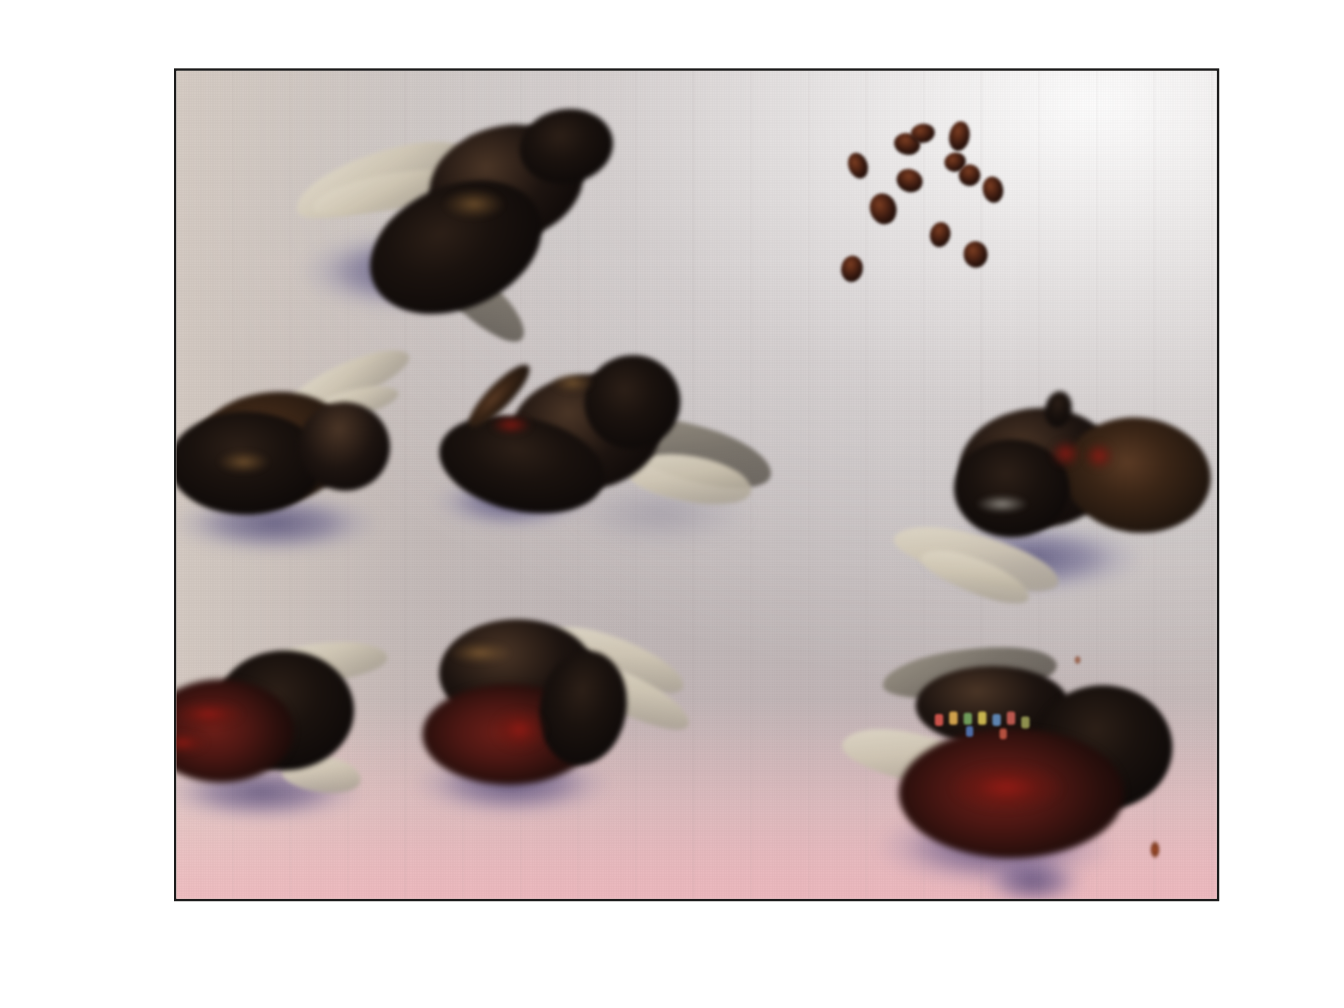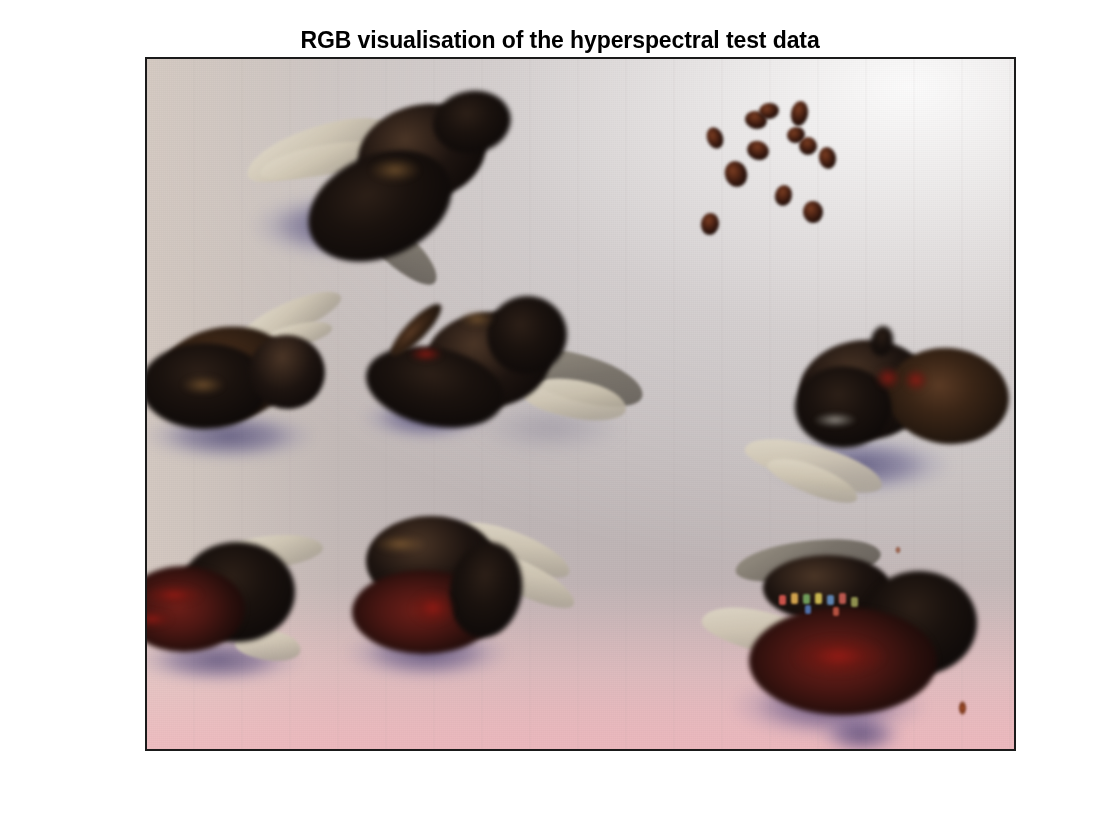--- a/index.html
+++ b/index.html
@@ -194,21 +194,20 @@
     position: absolute;
     border-radius: 2px;
     filter: blur(0.9px);
   }
 </style>
 </head>
 <body>
 
 <div id="figure">
 
-  <div id="fig-title">RGB visualisation of the hyperspectral test data</div>
 
   <div id="axes">
     <div id="photo">
 
       <div class="bg-base"></div>
       <div class="bg-warmleft"></div>
       <div class="bg-pink"></div>
       <div class="bg-bands"></div>
       <div class="bg-grain"></div>
 

